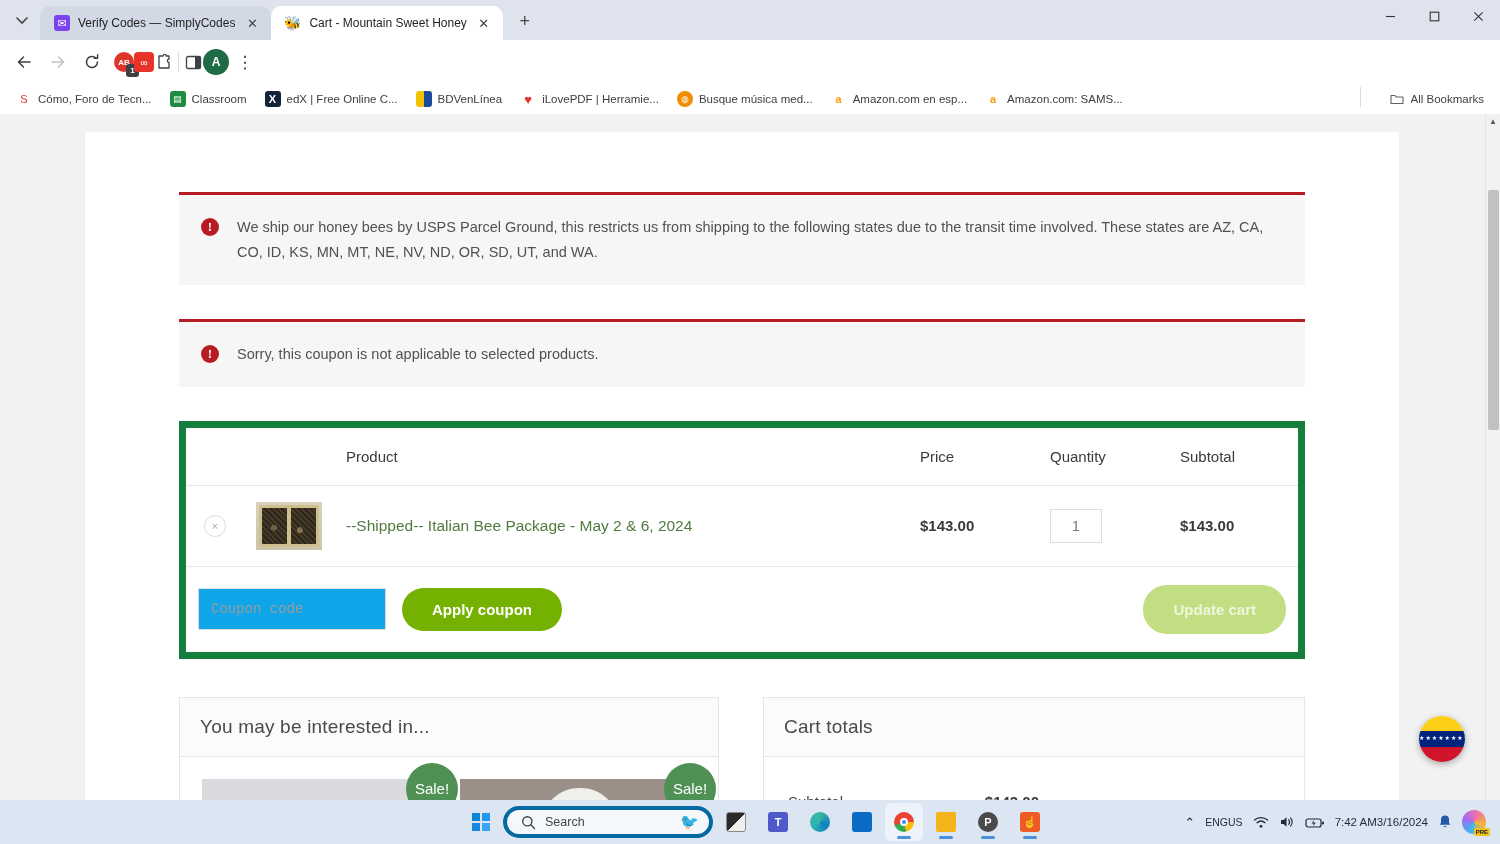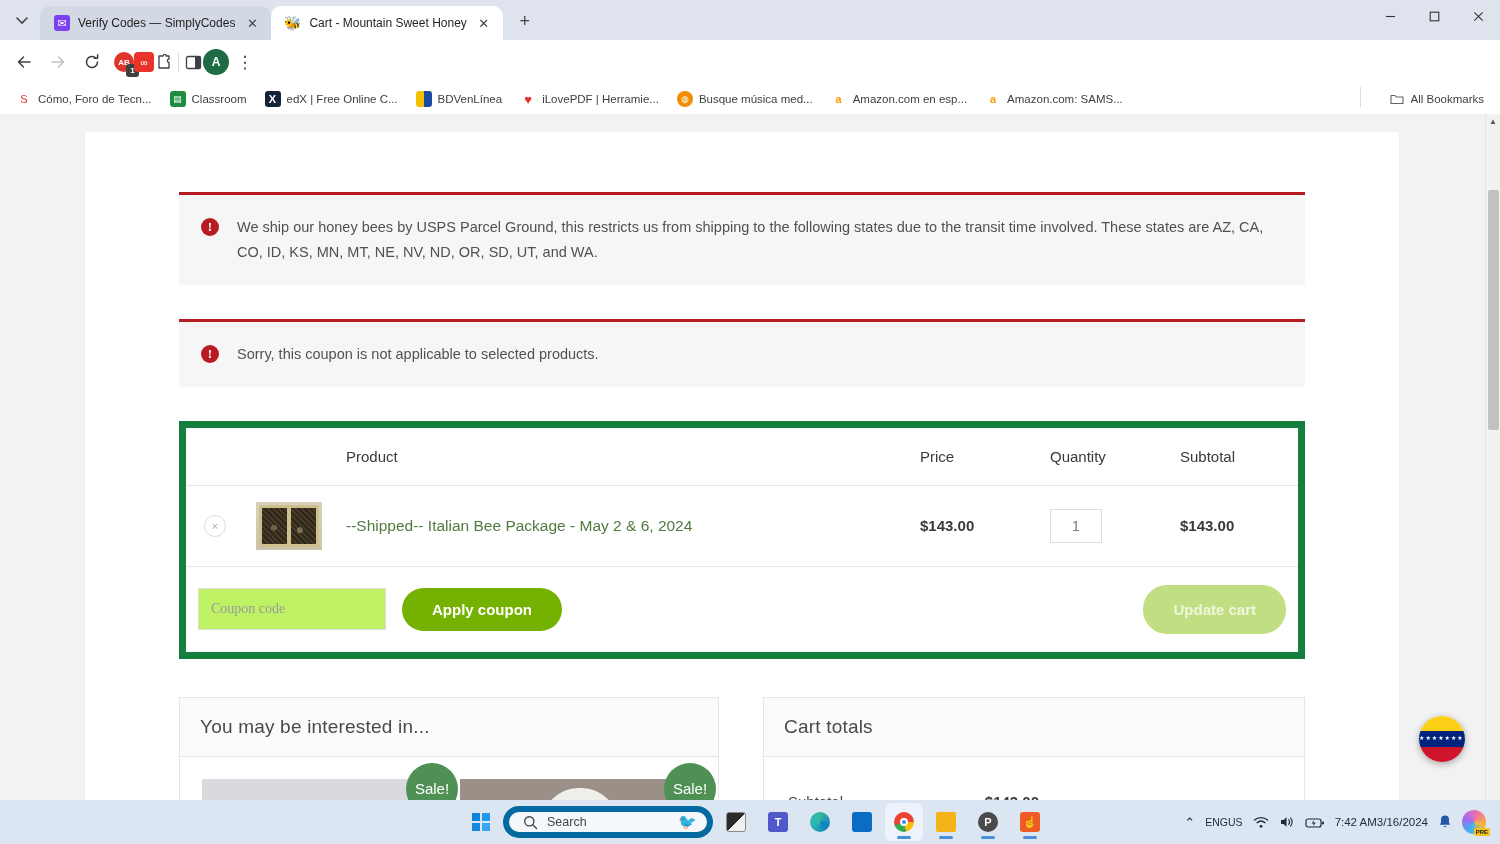--- a/index.html
+++ b/index.html
@@ -167,21 +167,21 @@
     width: 52px; height: 34px; border: 1px solid #ddd; background: #fff;
     text-align: center; font-size: 14px; color: #777; font-family: inherit;
   }
   .amount { font-weight: 700; color: #3a3a3a; }
 
   .coupon-row {
     display: flex; align-items: center; padding: 18px 12px; gap: 0;
   }
   .coupon-input {
     width: 188px; height: 42px; border: 1px solid #ddd; padding: 16px 12px;
-    font-size: 14px; color: #444; font-family: Liberation Serif, serif; background: #bef264;
+    font-size: 14px; color: #444; font-family: Liberation Mono, monospace; background: #0ea5e9;
   }
   .coupon-input::placeholder { color: #9b9b9b; }
   .btn {
     border: 0; border-radius: 24px; font-family: inherit; cursor: pointer;
     font-size: 15px; font-weight: 700; color: #fff;
   }
   .btn-apply { background: #75b100; padding: 13px 30px; margin-left: 16px; }
   .btn-update {
     background: #c2de82; color: #edf7dc; padding: 16px 30px; margin-left: auto;
     cursor: default;
@@ -261,21 +261,21 @@
   }
   .win-logo i {
     display: block; width: 18px; height: 18px;
     background:
       linear-gradient(#0a84d8,#0a84d8) 0 0/8px 8px no-repeat,
       linear-gradient(#2196f3,#2196f3) 10px 0/8px 8px no-repeat,
       linear-gradient(#1787e0,#1787e0) 0 10px/8px 8px no-repeat,
       linear-gradient(#3aa5f5,#3aa5f5) 10px 10px/8px 8px no-repeat;
   }
   .search-pill {
-    width: 210px; height: 32px; background: #f4f7fc; border: 6px solid #0369a1;
+    width: 210px; height: 32px; background: #f4f7fc; border: 4px solid #0369a1;
     border-radius: 18px; display: flex; align-items: center; gap: 9px;
     padding: 0 10px 0 14px; font-size: 12.5px; color: #444; cursor: text;
     position: relative; overflow: hidden;
   }
   .search-pill .bird { margin-left: auto; font-size: 15px; }
   .tb-icon {
     width: 38px; height: 38px; border-radius: 6px; display: flex;
     align-items: center; justify-content: center; cursor: pointer;
     position: relative; font-size: 17px;
   }

